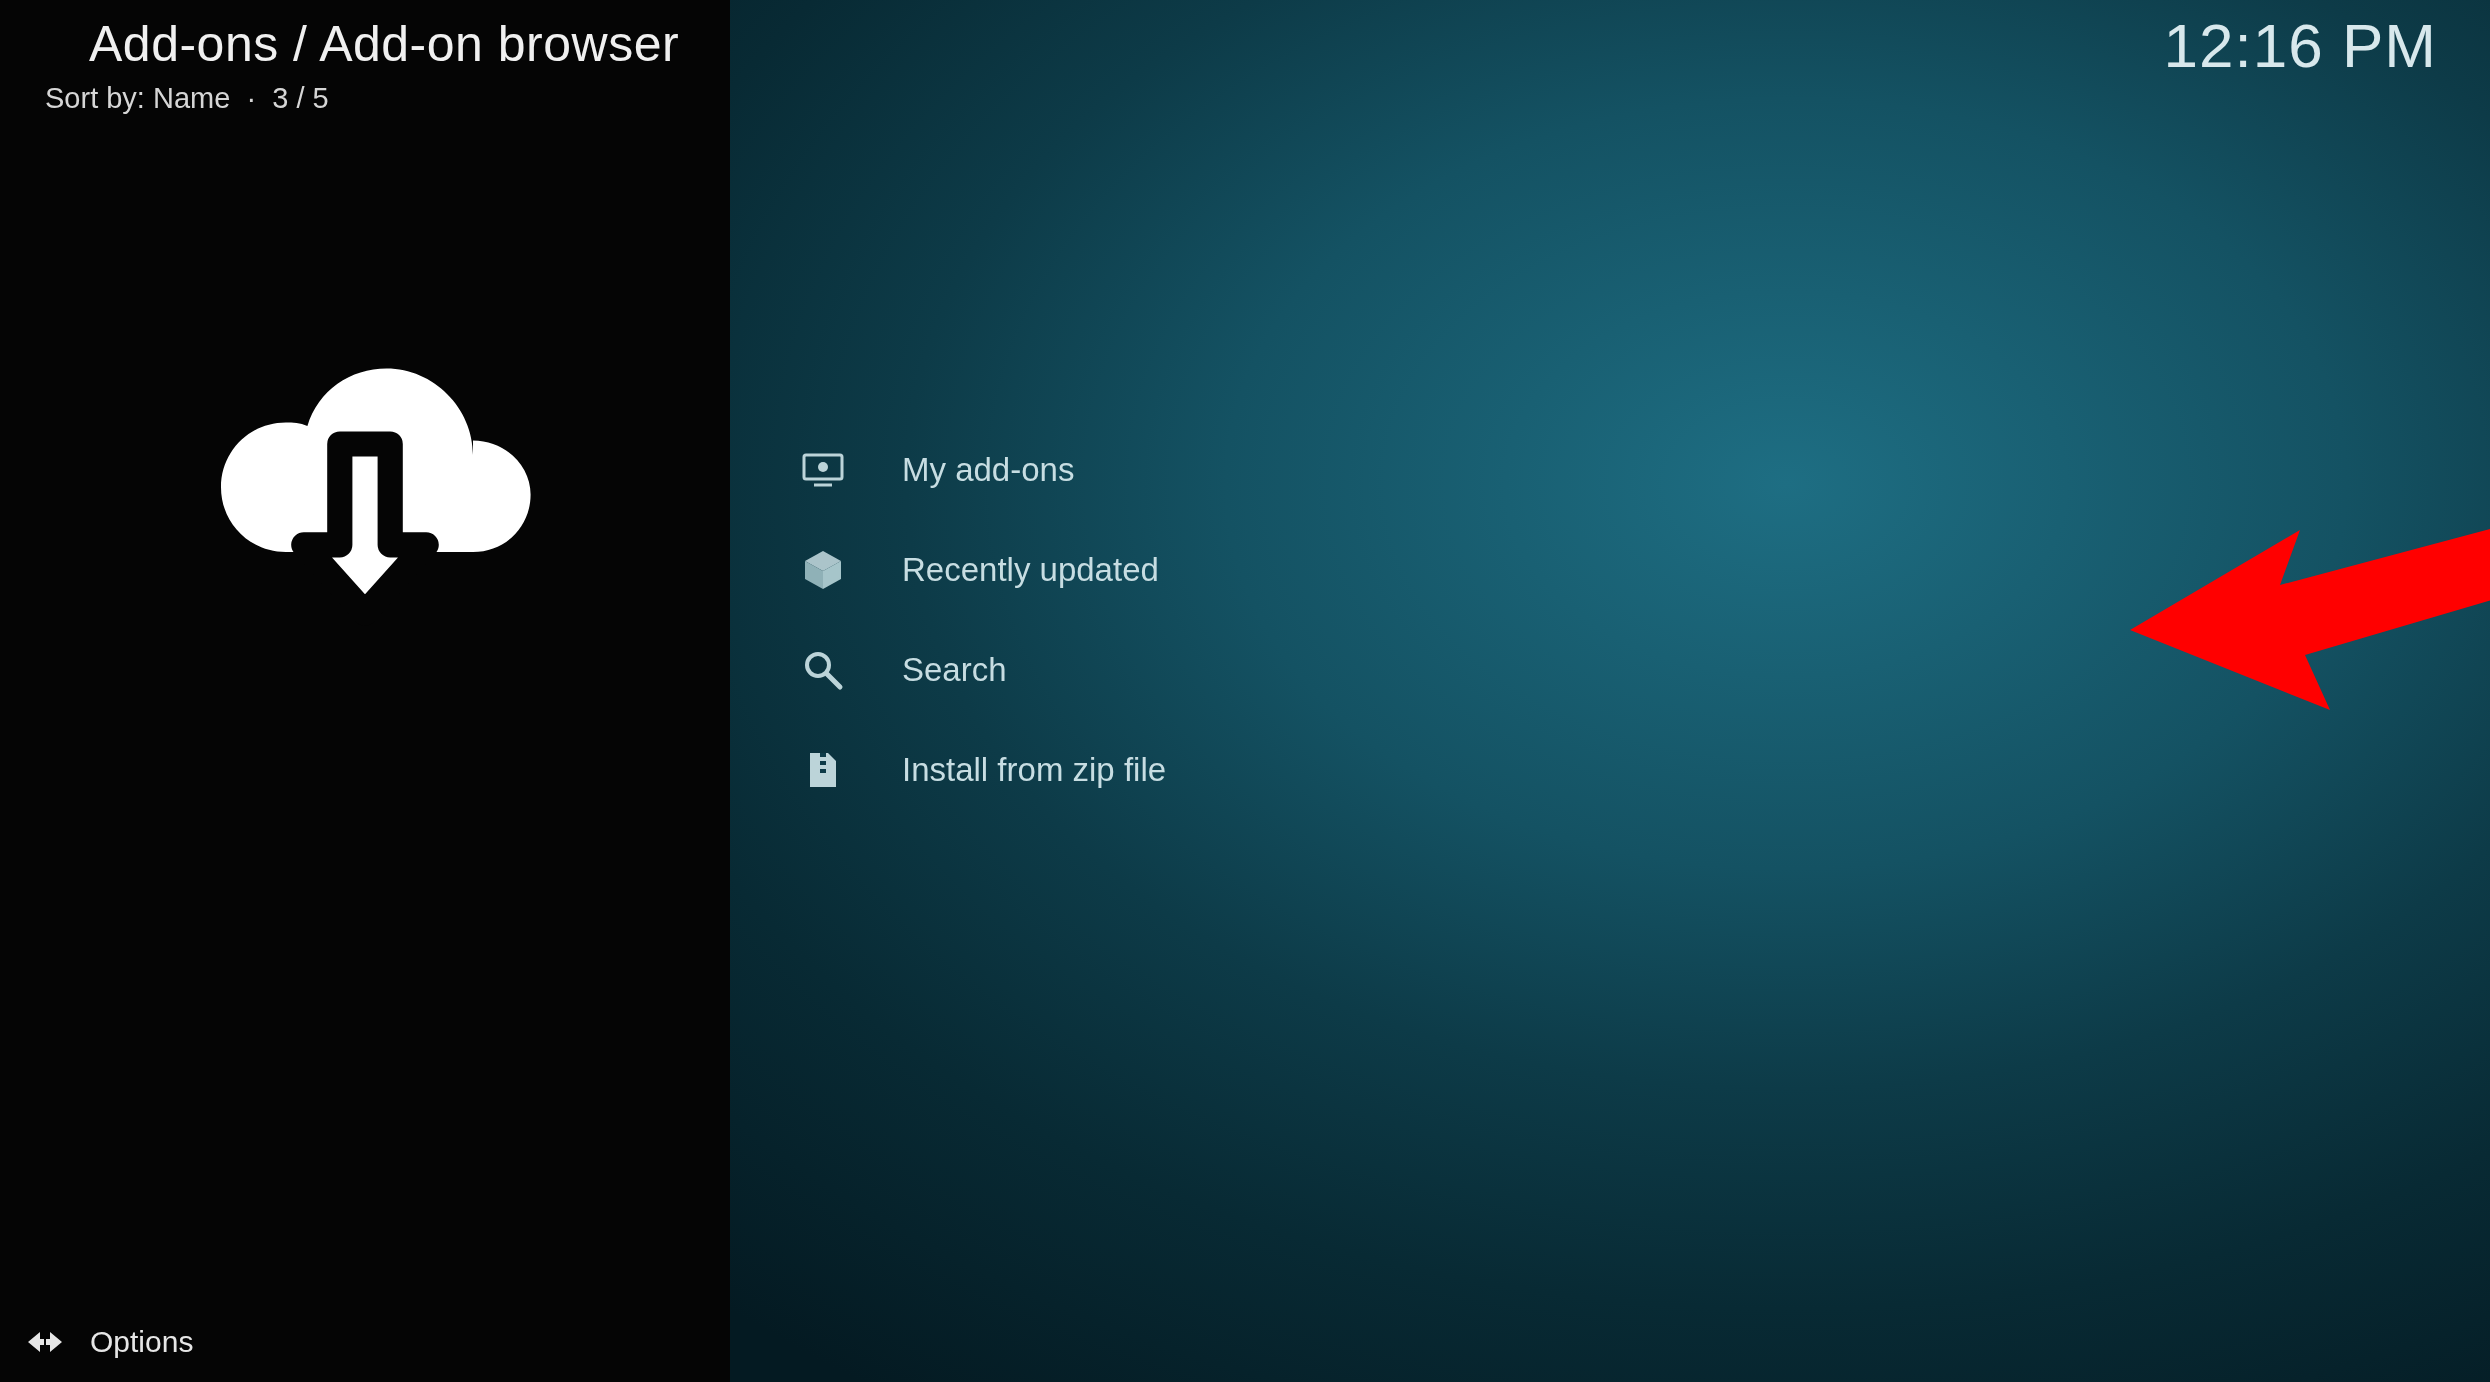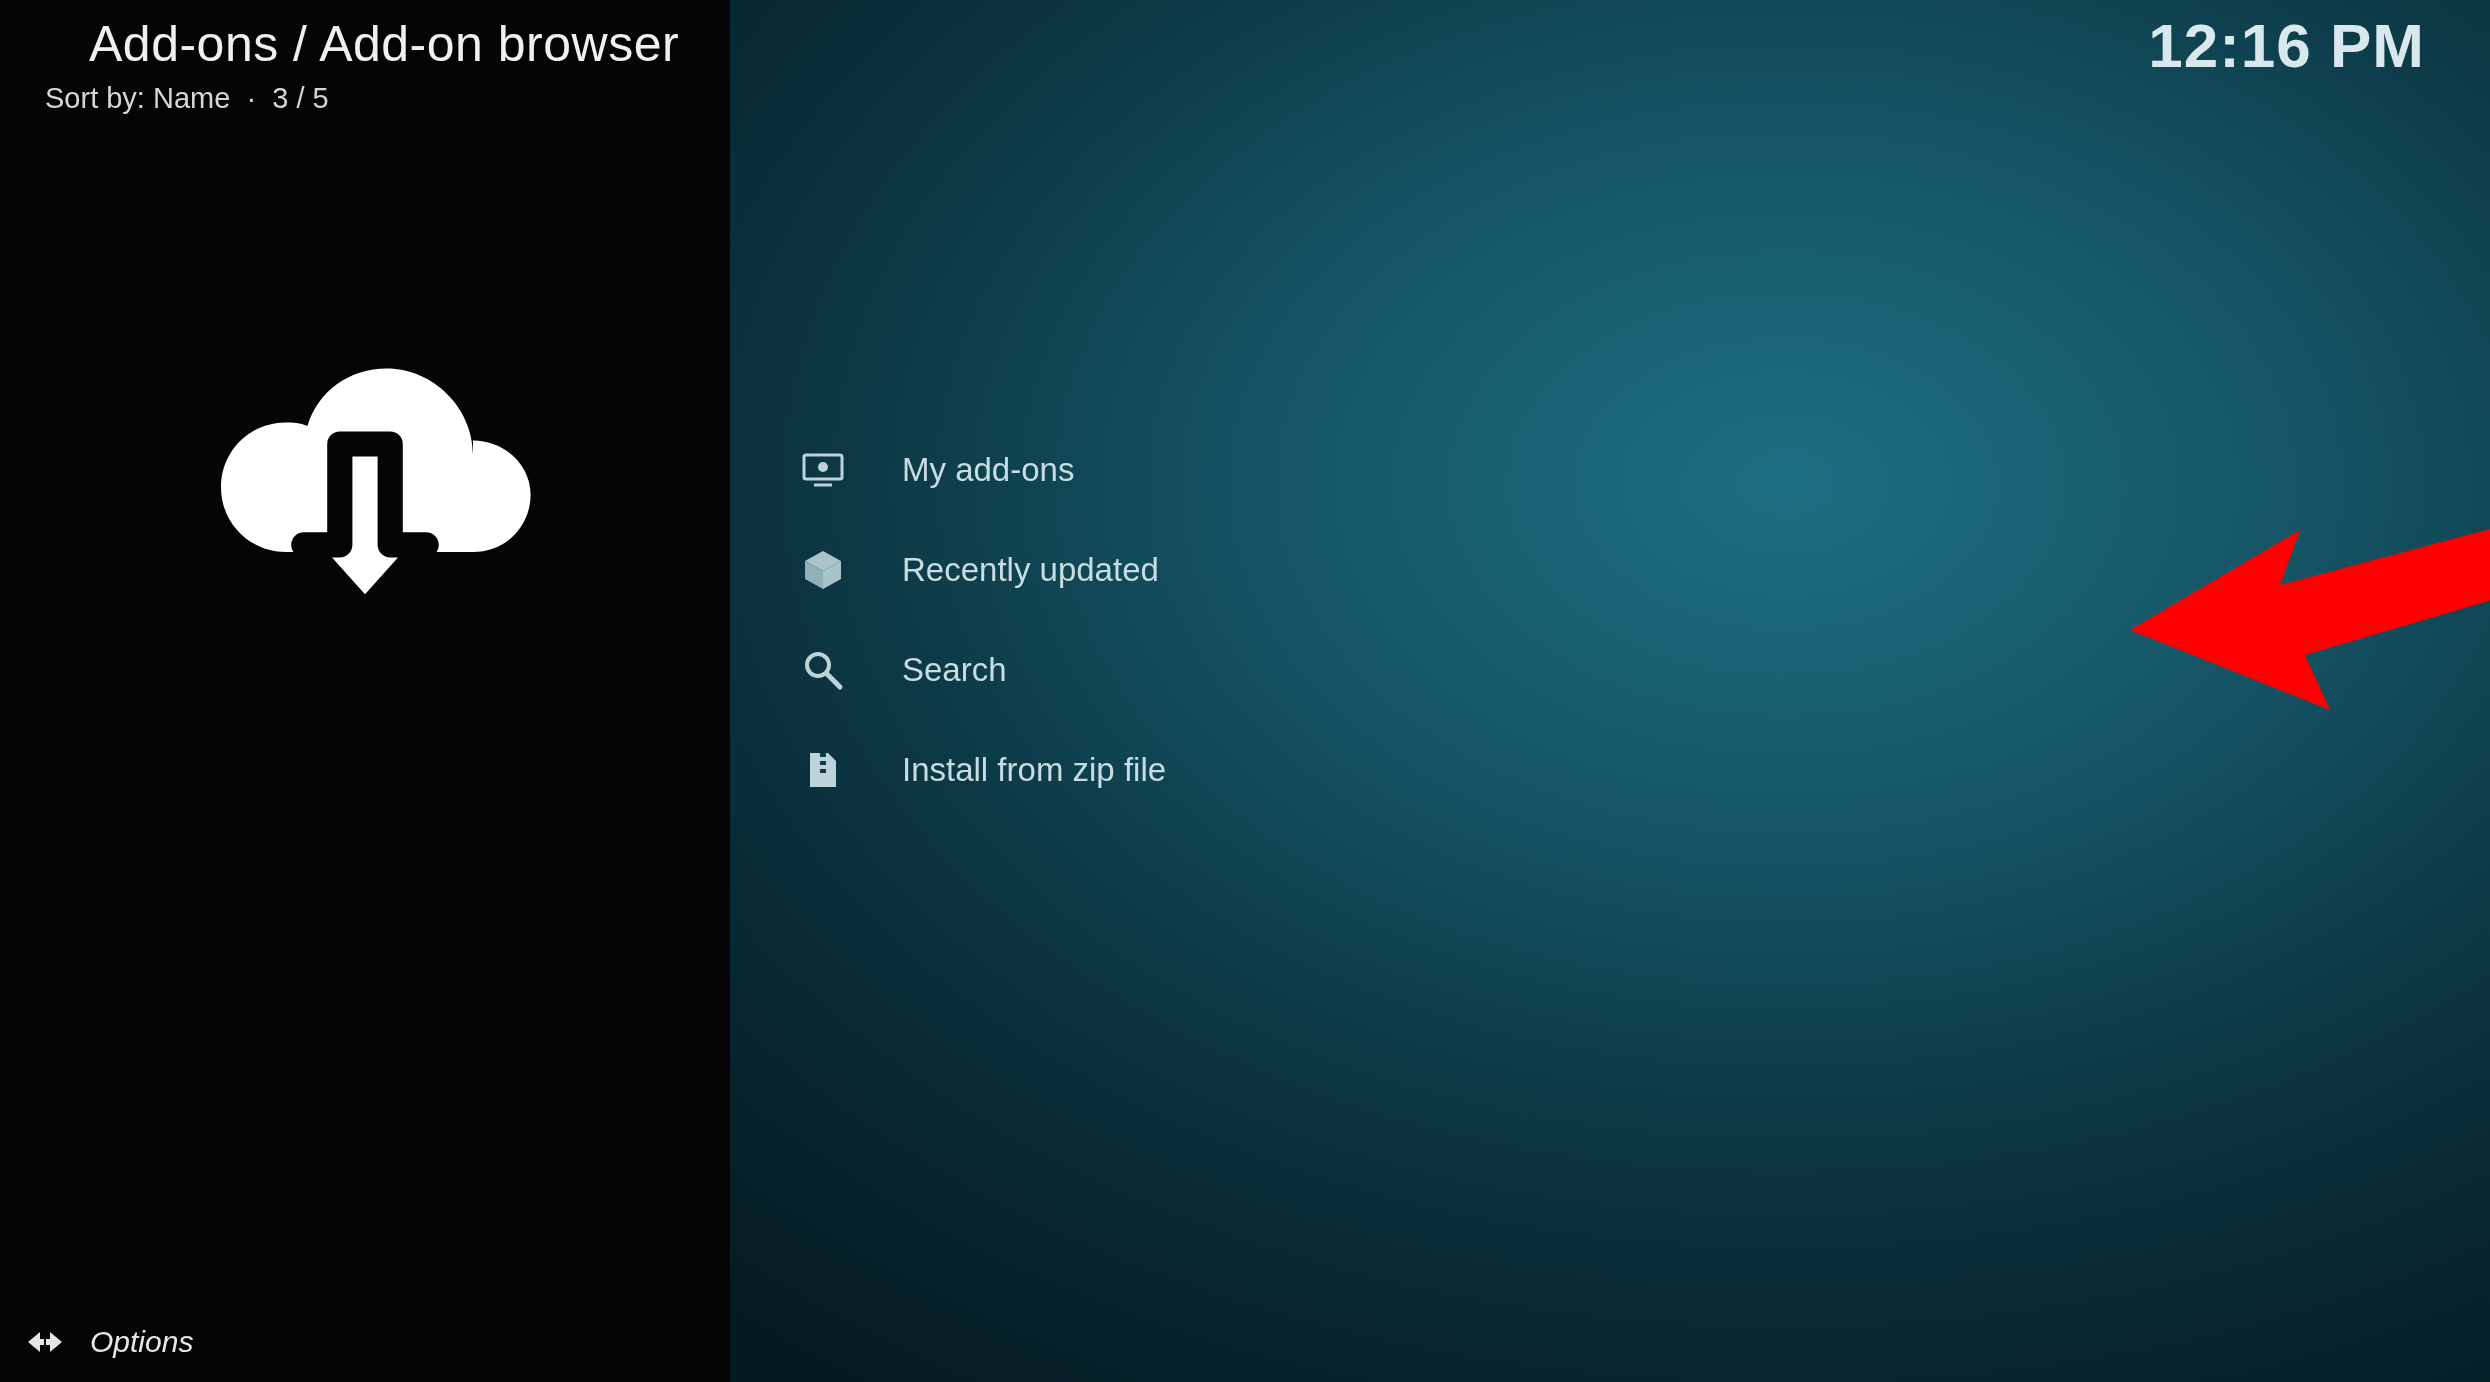--- a/index.html
+++ b/index.html
@@ -39,40 +39,40 @@
   }
   .sortline {
     position: absolute;
     left: 45px; top: 82px;
     font-size: 29px;
     color: #d6d6d6;
     font-weight: 400;
   }
   .clock {
     position: absolute;
-    right: 65px; top: 10px;
+    right: 53px; top: 10px;
     font-size: 62px;
-    font-weight: 700;
+    font-weight: 400;
     color: #d8e8ec;
     letter-spacing: 1px;
   }
   .big-icon {
     position: absolute;
     left: 185px; top: 310px;
     width: 360px; height: 340px;
   }
   .options-area {
     position: absolute;
     left: 25px; bottom: 20px;
     display: flex;
     align-items: center;
     gap: 25px;
   }
   .options-icon { width: 40px; height: 40px; display:flex; align-items:center; justify-content:center; }
-  .options-label { font-size: 30px; color: #e6e6e6; font-weight: 300; font-style: italic; }
+  .options-label { font-size: 30px; color: #e6e6e6; font-weight: 300; }
   .menu {
     position: absolute;
     left: 60px; top: 420px;
     width: 600px;
   }
   .menu-item {
     display: flex;
     align-items: center;
     gap: 56px;
     height: 100px;

